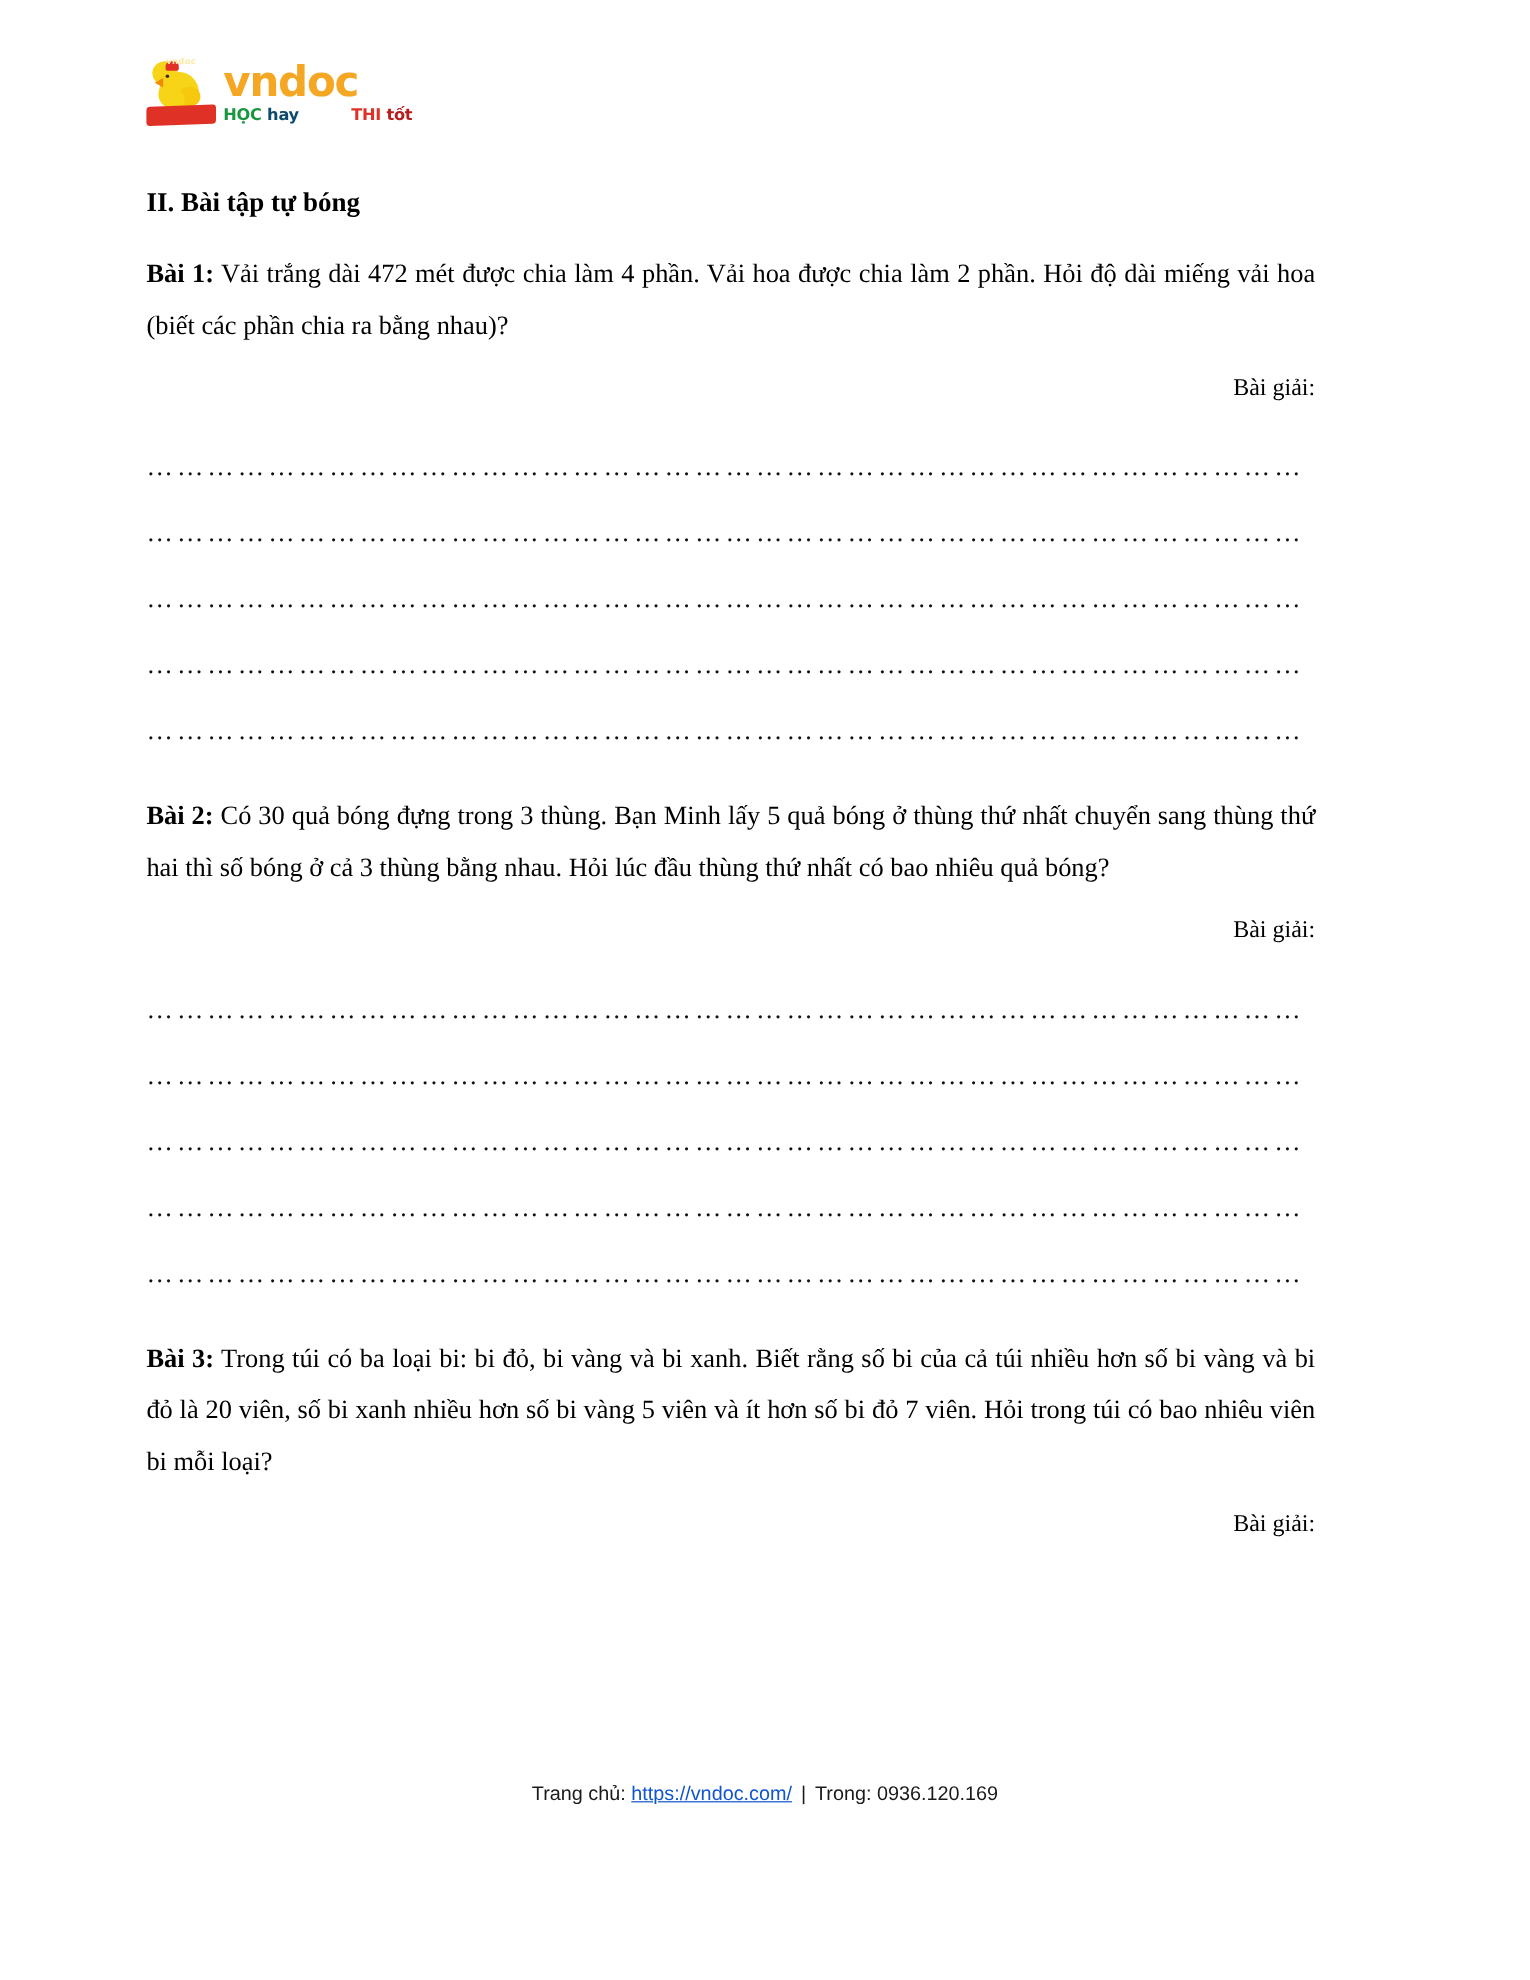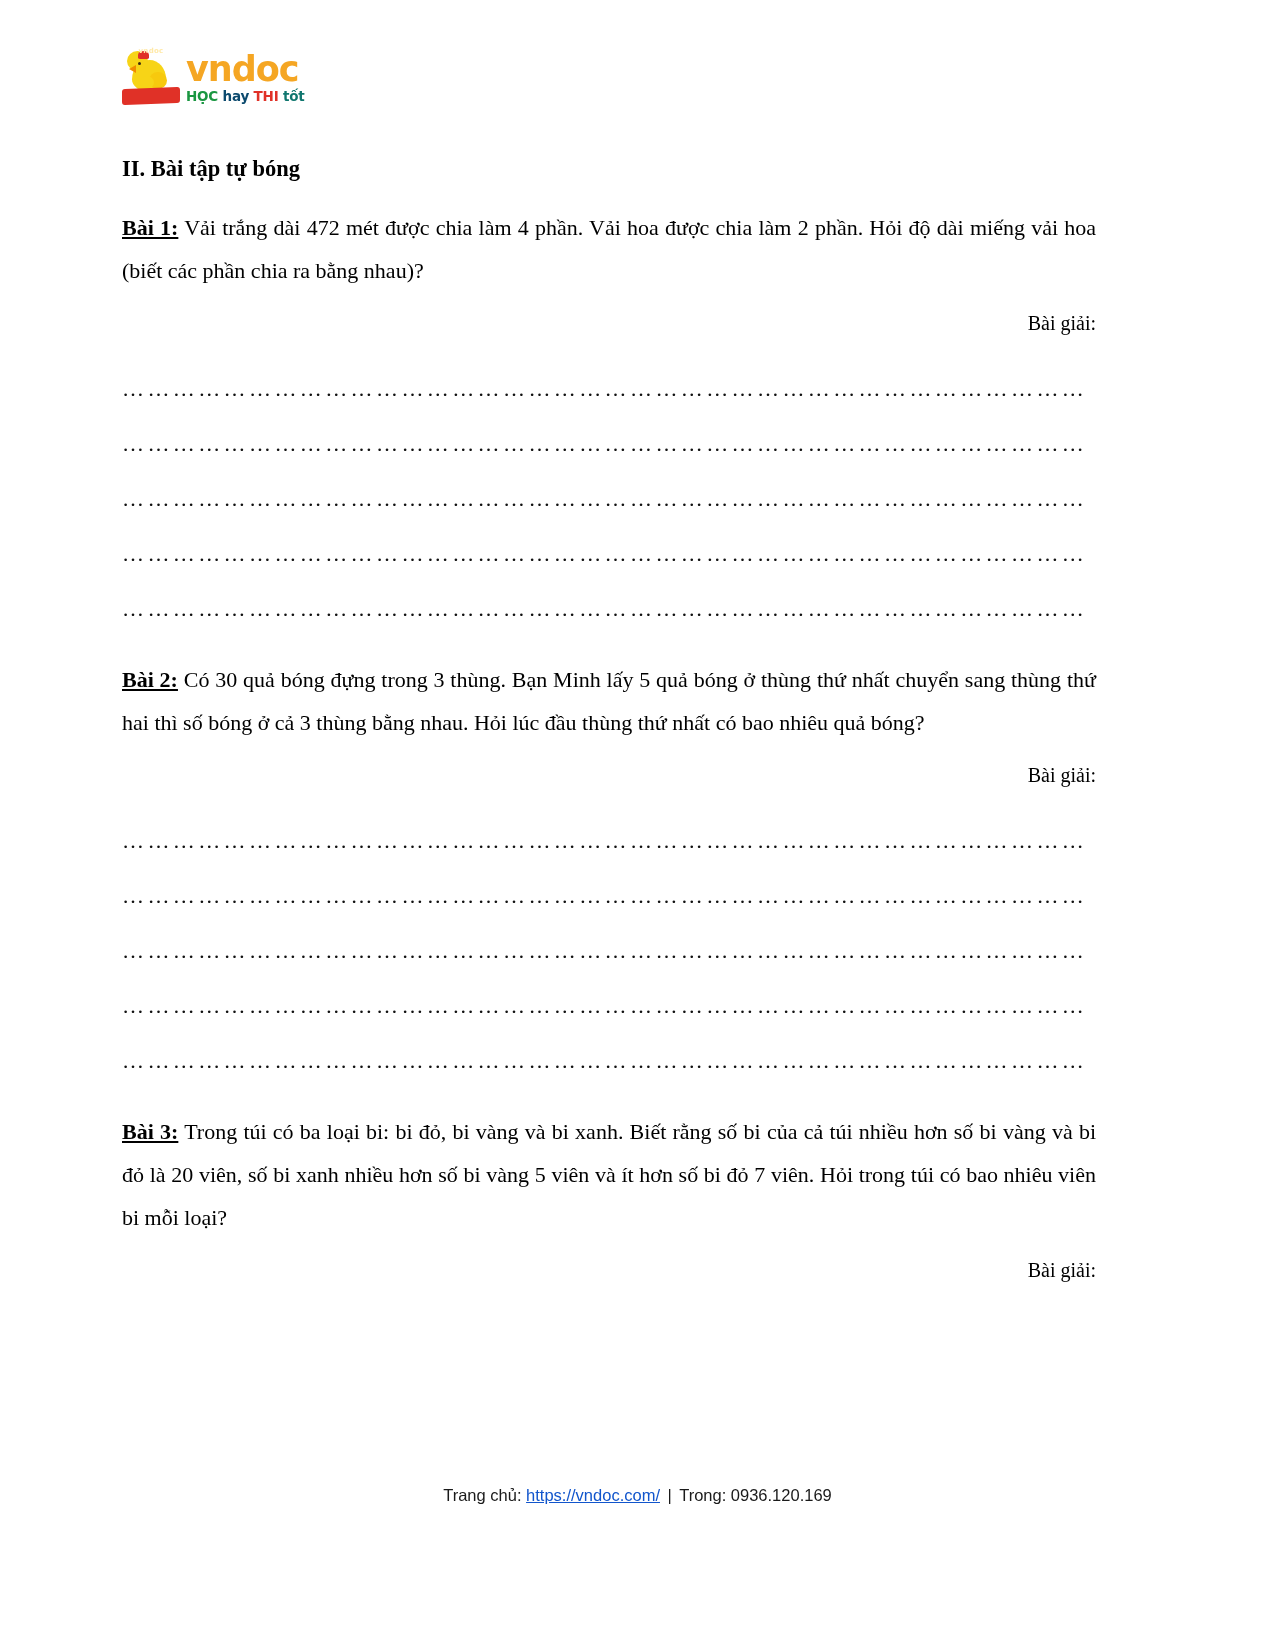--- a/index.html
+++ b/index.html
@@ -58,22 +58,22 @@
     font-family: "DejaVu Sans", sans-serif;
     font-weight: bold;
     font-size: 13.5px;
     line-height: 16px;
     margin-top: 2px;
     letter-spacing: -0.2px;
     white-space: nowrap;
   }
   .tag-hoc { color: #1a9641; }
   .tag-hay { color: #0c4a6e; }
-  .tag-thi { color: #e03127; }
-  .tag-tot { color: #0f766e; }
+  .tag-thi { color: #e03127; margin-left: 39px; }
+  .tag-tot { color: #b91c1c; }
 
   
   .chick-body {
     position: absolute;
     left: 10px; top: 14px;
     width: 34px; height: 32px;
     background: #f7d417;
     border-radius: 52% 48% 48% 52% / 60% 58% 42% 40%;
   }
   .chick-head {
@@ -157,21 +157,20 @@
 
   .para {
     font-size: 22px;
     line-height: 43px;
     text-align: justify;
     text-justify: inter-word;
     margin: 0;
   }
   .para .lead {
     font-weight: bold;
-    text-decoration: underline;
   }
 
   .spacer-22 { height: 22px; }
   .spacer-16 { height: 16px; }
   .spacer-10 { height: 10px; }
 
   .bai-giai {
     font-size: 20px;
     line-height: 43px;
     text-align: right;

